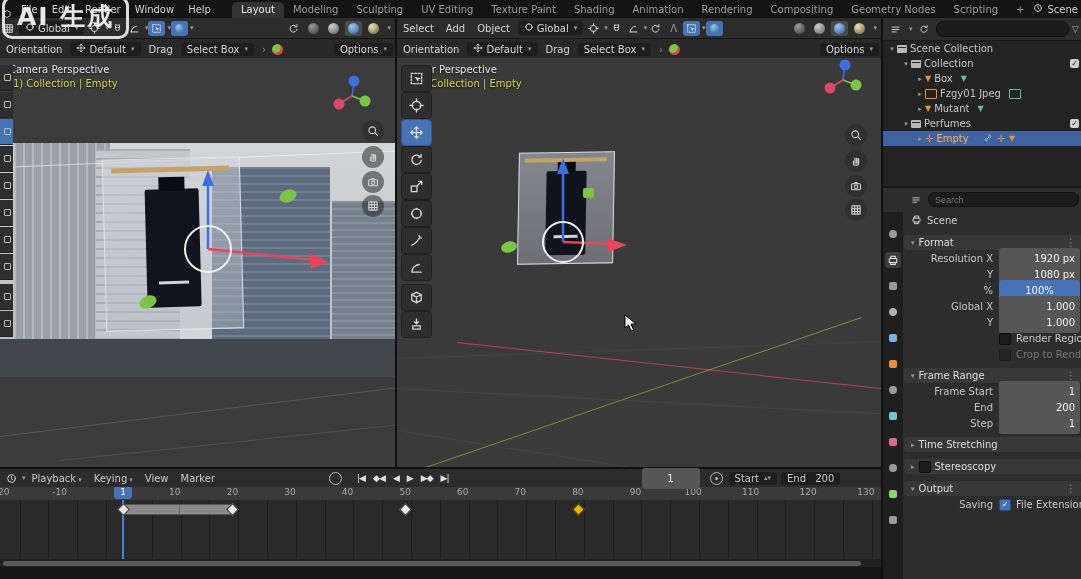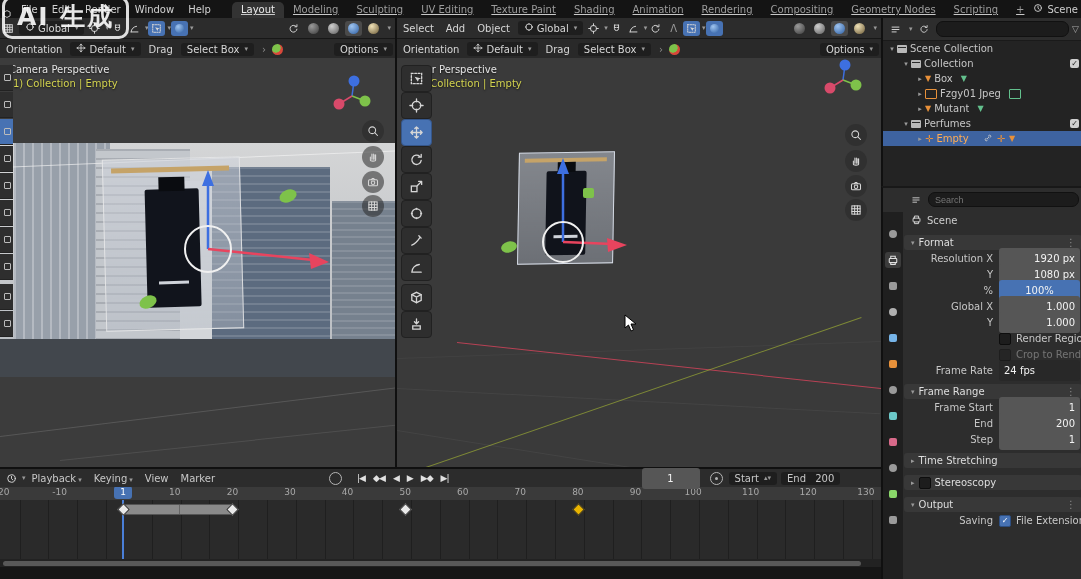--- a/index.html
+++ b/index.html
@@ -2,21 +2,21 @@
 <html><head>
 <meta charset="utf-8">
 <style>
   html,body{margin:0;padding:0;background:#000;}
   #app{position:relative;width:1081px;height:579px;background:#161616;overflow:hidden;
        font-family:"DejaVu Sans","Liberation Sans",sans-serif;color:#c8c8c8;-webkit-font-smoothing:antialiased;}
   .abs{position:absolute;}
   
   .topbar{left:0;top:0;width:1081px;height:18px;background:#141414;display:flex;align-items:center;z-index:30;}
   .menu-item{padding:0 7px;font-size:10px;color:#d2d2d2;white-space:nowrap;}
-  .tabs{display:flex;margin-left:14px;height:18px;align-items:flex-end;text-decoration:underline;}
+  .tabs{display:flex;margin-left:14px;height:18px;align-items:flex-end;}
   .tab{padding:2px 9px 3px;font-size:10px;color:#9d9d9d;border-radius:5px 5px 0 0;white-space:nowrap;}
   .tab.active{background:#333;color:#ececec;}
   .top-right{margin-left:auto;display:flex;align-items:center;gap:4px;padding-right:6px;font-size:10px;color:#cfcfcf;}
   .caret{font-size:7px;color:#9a9a9a;margin-left:2px;}
   
   .vp-h{height:20px;background:#2c2c2c;border-bottom:1px solid #171717;display:flex;align-items:center;font-size:10px;color:#d6d6d6;overflow:hidden;}
   .hbtn{padding:0 6px;white-space:nowrap;}
   .pill{background:#1e1e1e;border-radius:3px;padding:1px 6px;margin:0 2px;display:flex;align-items:center;gap:3px;white-space:nowrap;}
   .ibtn{width:17px;height:15px;border-radius:3px;display:flex;align-items:center;justify-content:center;flex:0 0 auto;}
   .ibtn.blue{background:#4772b3;}
@@ -695,24 +695,20 @@
               <span style="white-space: nowrap;">Render Region</span>
             </span>
           </div>
           <div class="prow">
             <span class="plabel"></span>
             <span style="flex: 1 1 0%; display: flex; align-items: center; gap: 5px; opacity: 0.45;">
               <span class="cb"></span>
               <span style="white-space: nowrap;">Crop to Render Region</span>
             </span>
           </div>
-          <div class="prow">
-            <span class="plabel">Frame Rate</span>
-            <span class="pfield drop">24 fps</span>
-          </div>
           <div style="height: 4px;"></div>
           <div class="sechead">
             <span class="caret">▾</span>
             <span>Frame Range</span>
             <span class="dots">⋮</span>
           </div>
           <div class="prow">
             <span class="plabel">Frame Start</span>
             <span class="pfield">1</span>
           </div>

